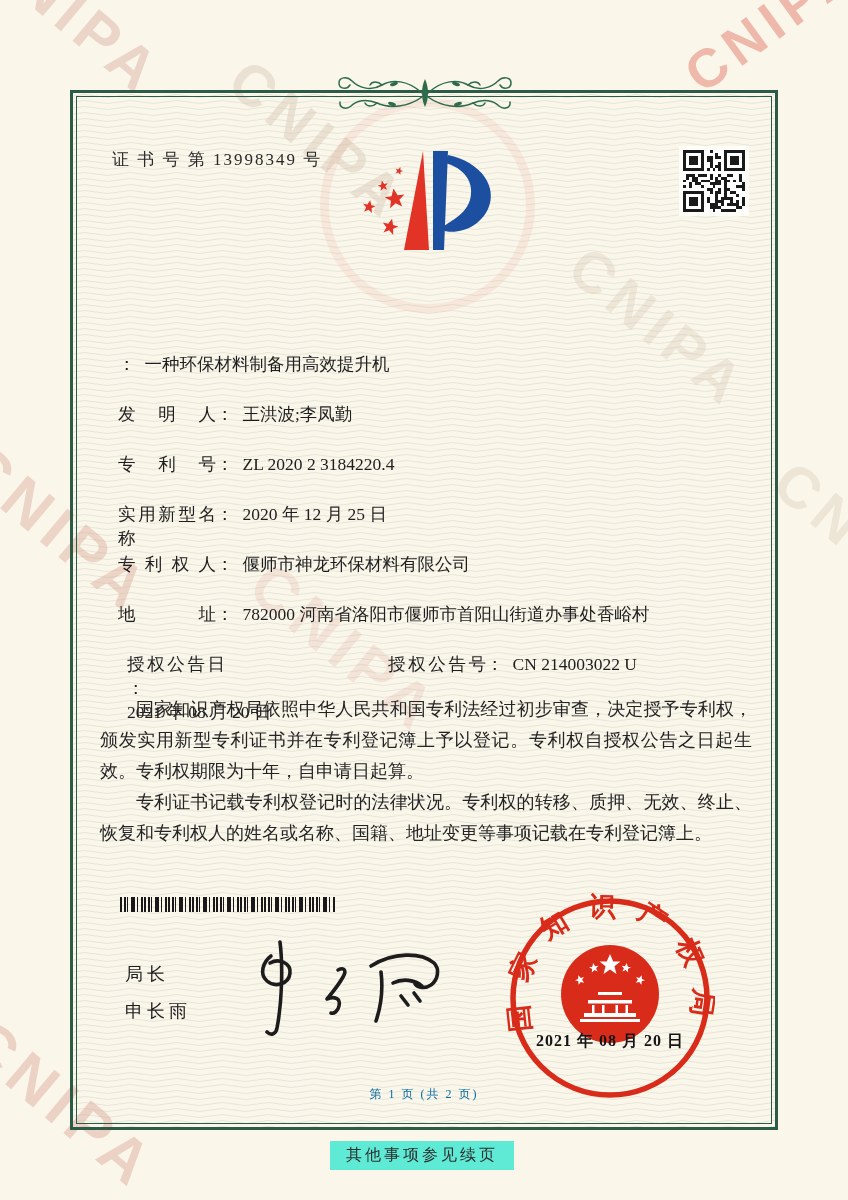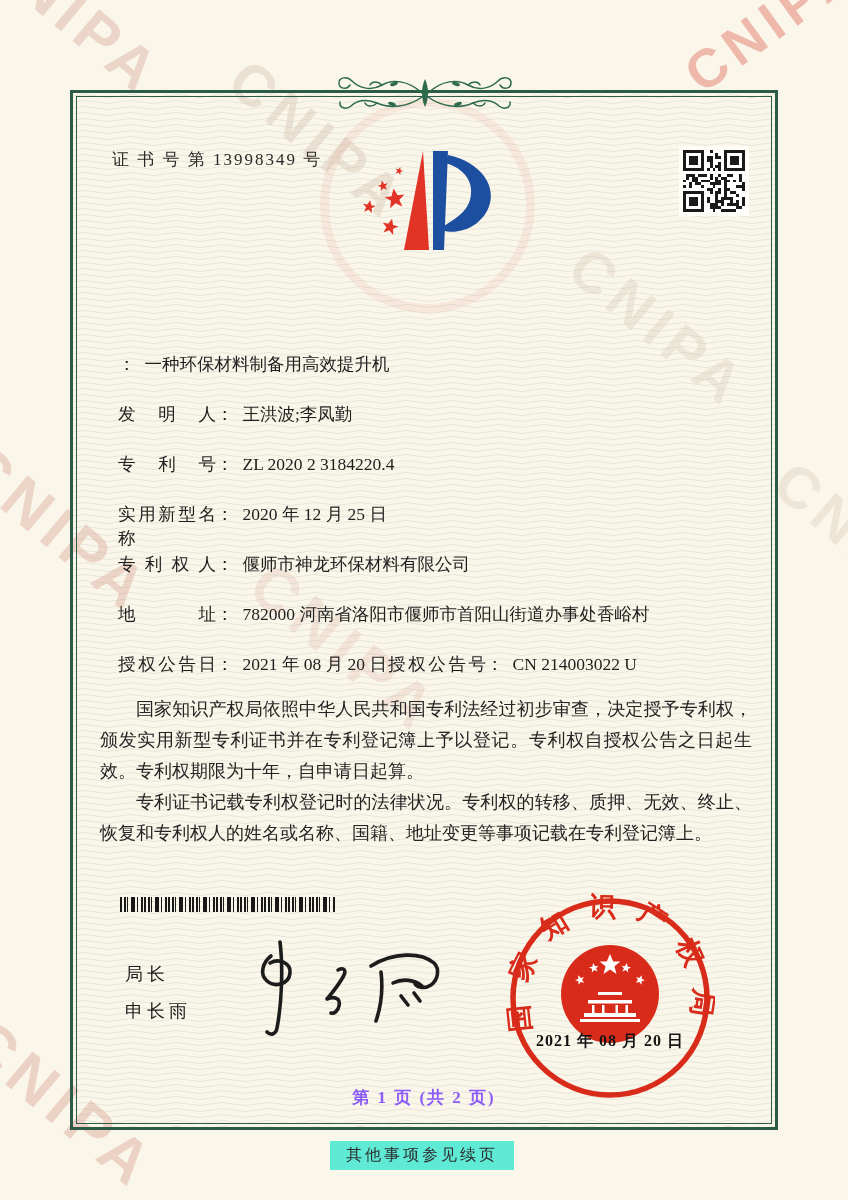--- a/index.html
+++ b/index.html
@@ -43,21 +43,21 @@
     font-size:40px;font-weight:bold;letter-spacing:10px;padding-left:10px;color:#101010;
   }
 
   
   .fields{position:absolute;left:118px;top:352px;width:600px;z-index:2;}
   .frow{display:flex;align-items:baseline;height:50px;font-size:17.5px;color:#1e1e1e;}
   .flabel{display:inline-block;width:98px;text-align:justify;text-align-last:justify;}
   .fcolon{display:inline-block;}
   .fvalue{margin-left:9px;white-space:nowrap;}
   .fgroup{display:flex;align-items:baseline;flex:none;}
-  .fgroup.first{width:270px;}
+  .fgroup.first{width:270px;flex-direction:column;}
 
   
   .body-text{position:absolute;left:100px;top:694px;width:652px;z-index:2;
     font-size:18px;line-height:31px;text-align:justify;color:#242424;}
   .body-text p{text-indent:2em;}
 
   
   .barcode{position:absolute;left:120px;top:897px;width:216px;height:15px;z-index:2;
     background:repeating-linear-gradient(90deg,
       #181818 0 2px, rgba(0,0,0,0) 2px 4px,
@@ -72,21 +72,21 @@
   .sig-name{position:absolute;left:125px;top:999px;font-size:18px;letter-spacing:4px;color:#1c1c1c;z-index:2;}
   .sig-hand{position:absolute;left:235px;top:936px;z-index:2;}
 
   
   .seal{position:absolute;left:505px;top:893px;z-index:3;}
   .seal-date{position:absolute;left:505px;top:1031px;width:210px;text-align:center;z-index:4;
     font-size:16px;font-weight:bold;letter-spacing:1px;color:#141414;}
 
   
   .page-num{position:absolute;left:70px;width:708px;top:1086px;text-align:center;z-index:2;
-    font-size:17px;letter-spacing:2px;color:#8b5cf6;font-weight:bold;}
+    font-size:12px;letter-spacing:2px;color:#0369a1;}
   .cont-note{position:absolute;left:330px;top:1141px;z-index:2;background:#5eead4;
     padding:4px 16px;font-size:16px;letter-spacing:3px;color:#2e2e2e;}
 </style>
 </head>
 <body>
 
 <div class="page">
 
   <div class="wm w1">CNIPA</div>
   <div class="wm w2">CNIPA</div>

